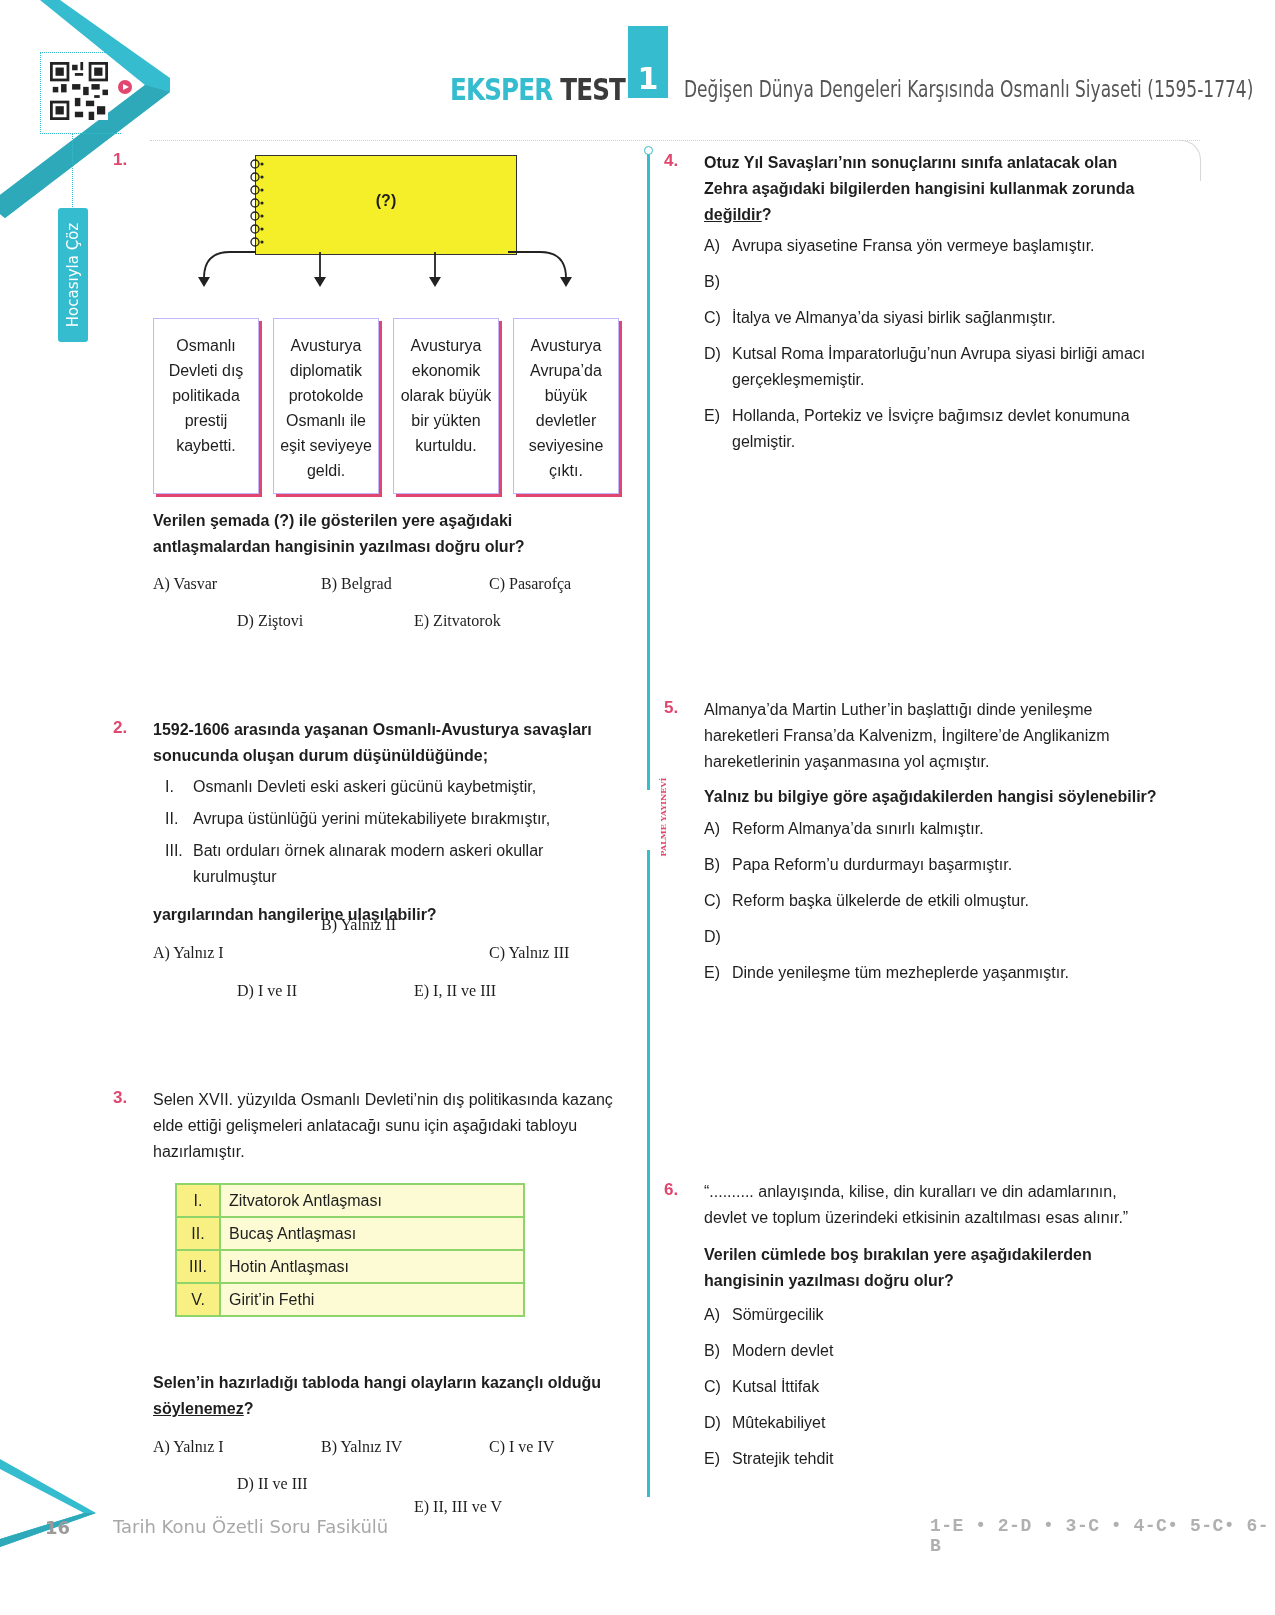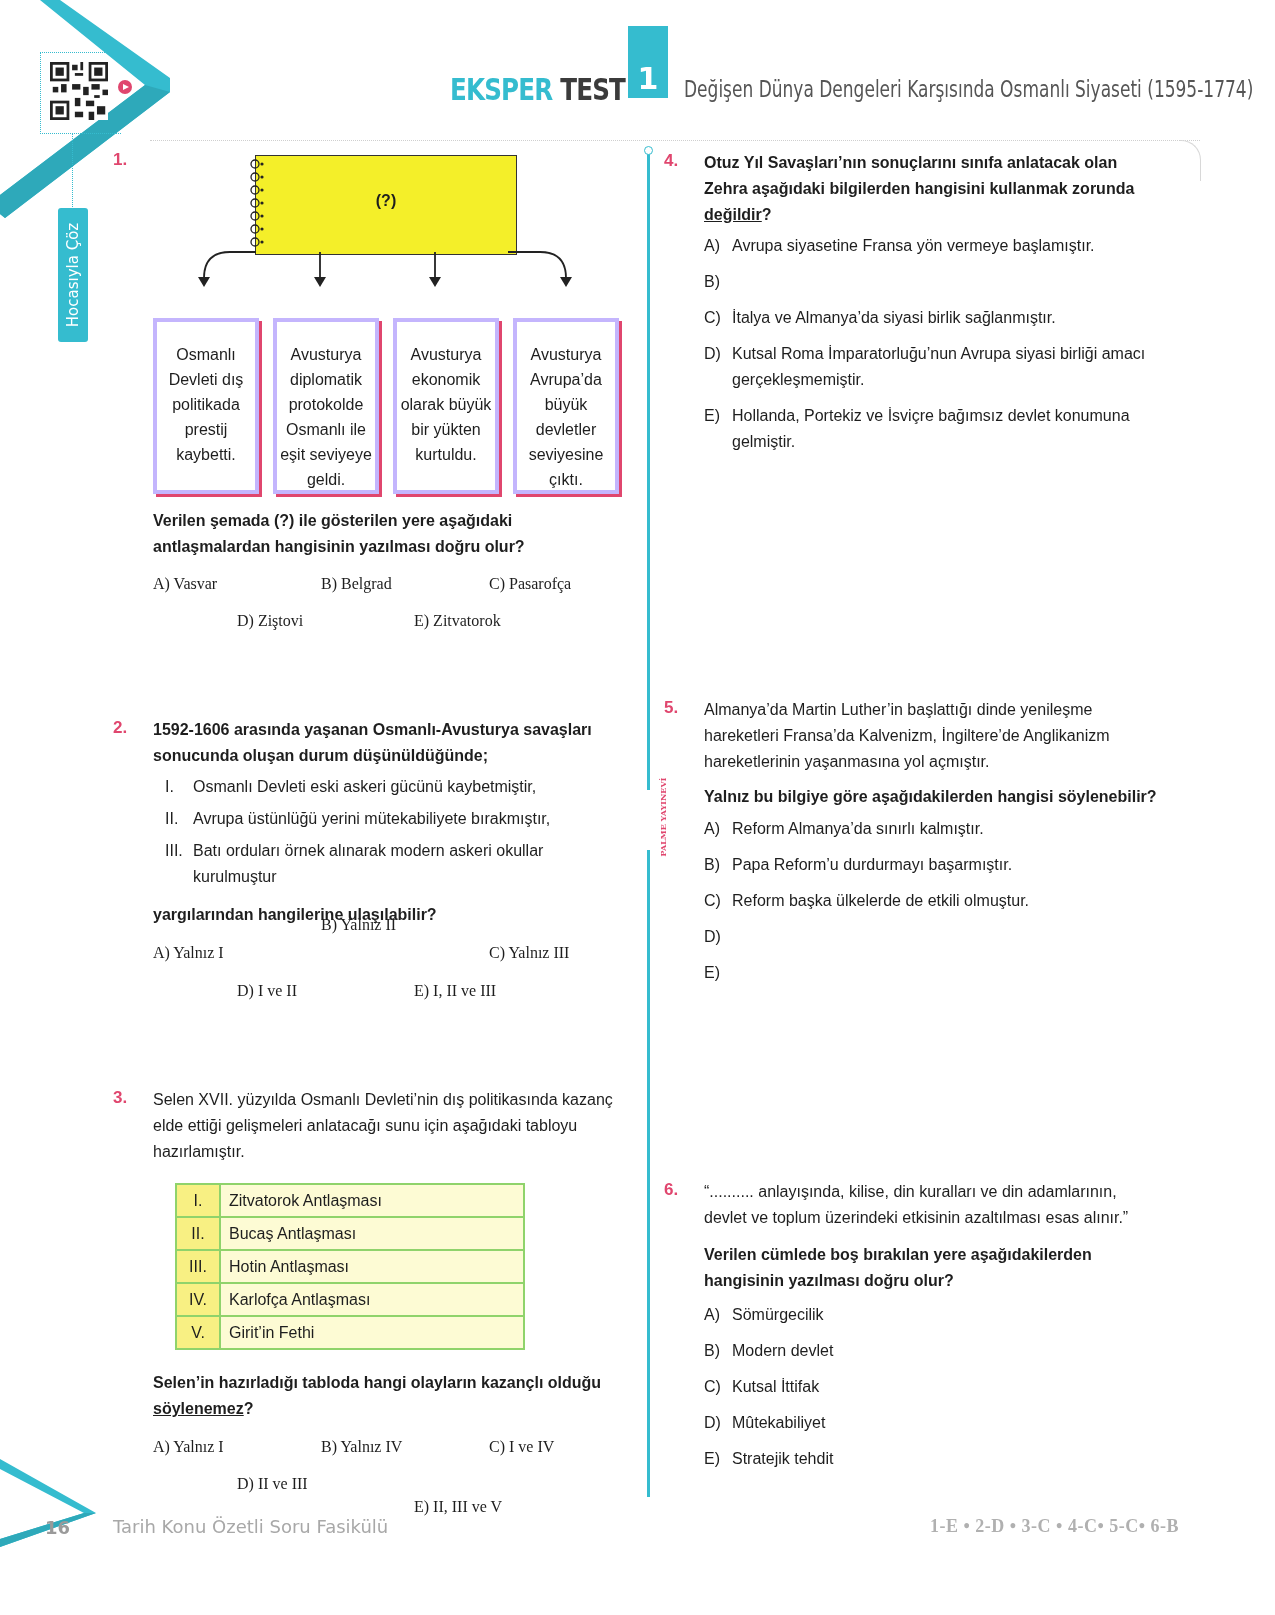--- a/index.html
+++ b/index.html
@@ -41,38 +41,38 @@
   #qr { left:50px; top:62px; width:58px; height:58px; }
   #play { left:118px; top:80px; width:14px; height:14px; background:#e0466e; border-radius:50%; }
   #play::after { content:""; position:absolute; left:5px; top:3.5px; border-left:6px solid #fff;
      border-top:3.5px solid transparent; border-bottom:3.5px solid transparent; }
 
   
   #note { left:255px; top:155px; width:262px; height:100px; background:#f4ef29;
      border:1.5px solid #333; box-sizing:border-box; }
   #note-label { left:255px; top:192px; width:262px; text-align:center; font-weight:bold; font-size:16px; }
   .card { position:absolute; top:318px; width:106px; height:176px; background:#fff;
-     border:4px solid #c4b5fd; box-shadow:3px 3px 0 #e0466e; box-sizing:border-box;
-     text-align:center; font-size:16px; line-height:25px; padding-top:20px; }
+     border:1px solid #c4b5fd; box-shadow:3px 3px 0 #e0466e; box-sizing:border-box;
+     text-align:center; font-size:16px; line-height:25px; padding-top:14px; }
 
   .opt-row { position:absolute; font-size:16px;font-family:Liberation Serif, serif; }
   .opt-list { position:absolute; font-size:16px; }
   .opt-list .o { display:flex; margin-bottom:10px; line-height:26px; }
   .opt-list .o .k { width:28px; flex:none; }
 
   
   #tbl { left:175px; top:1183px; width:350px; border-collapse:collapse; font-size:16px; }
   #tbl td { border:2px solid #8fd36b; height:31px; padding:0; }
   #tbl td.n { width:42px; background:#f8f083; text-align:center; }
   #tbl td.v { background:#fdfbd4; padding-left:8px; }
 
   
   #ftr-num { left:45px; top:1517px; font-size:18px; color:#9a9a9a; font-weight:bold; font-family:"DejaVu Sans", sans-serif; }
   #ftr-title { left:113px; top:1516px; font-size:18px; color:#a8a8a8; font-family:"DejaVu Sans", sans-serif; }
-  #ftr-ans { left:930px; top:1516px; font-size:18px; color:#b0b0b0; font-weight:bold; font-family:Liberation Serif, serif; letter-spacing:0.5px; }
+  #ftr-ans { left:930px; top:1516px; font-size:18px; color:#b0b0b0; font-weight:bold; font-family:Liberation Mono, monospace; letter-spacing:0.5px; }
 </style>
 </head>
 <body>
 
 <svg class="abs" style="left:0;top:0" width="180" height="230">
   <polygon points="40,0 60,0 170,78 170,92 5,218 0,214 0,195 145,85" fill="#35bccf"></polygon>
   <polygon points="145,85 170,92 5,218 0,214 0,195" fill="#2ea9ba"></polygon>
 </svg>
 <svg class="abs" style="left:0;top:1455px" width="110" height="100">
   <polygon points="0,4 96,58 0,92 0,84 84,58 0,14" fill="#35bccf"></polygon>
@@ -209,24 +209,20 @@
       </tr>
   <tr>
         <td class="n">II.</td>
         <td class="v">Bucaş Antlaşması</td>
       </tr>
   <tr>
         <td class="n">III.</td>
         <td class="v">Hotin Antlaşması</td>
       </tr>
   <tr>
-        <td class="n">IV.</td>
-        <td class="v">Karlofça Antlaşması</td>
-      </tr>
-  <tr>
         <td class="n">V.</td>
         <td class="v">Girit’in Fethi</td>
       </tr>
 </tbody>
   </table>
 <div class="abs txt bold" style="left:153px;top:1370px">Selen’in hazırladığı tabloda hangi olayların kazançlı olduğu</div>
 <div class="abs txt bold" style="left:153px;top:1396px"><span class="ul">söylenemez</span><span>?</span></div>
 <div class="opt-row" style="left:153px;top:1438px">A) Yalnız I</div>
 <div class="opt-row" style="left:321px;top:1438px">B) Yalnız IV</div>
 <div class="opt-row" style="left:489px;top:1438px">C) I ve IV</div>
@@ -275,20 +271,21 @@
     </div>
   <div class="o">
       <span class="k">C)</span>
       <span>Reform başka ülkelerde de etkili olmuştur.</span>
     </div>
   <div class="o">
       <span class="k">D)</span>
     </div>
   <div class="o">
       <span class="k">E)</span>
+      <span>Dinde yenileşme tüm mezheplerde yaşanmıştır.</span>
     </div>
 </div>
 
 <div class="abs q-num" style="left:664px;top:1180px">6.</div>
 <div class="abs txt" style="left:704px;top:1179px">“.......... anlayışında, kilise, din kuralları ve din adamlarının,</div>
 <div class="abs txt" style="left:704px;top:1205px">devlet ve toplum üzerindeki etkisinin azaltılması esas alınır.”</div>
 <div class="abs txt bold" style="left:704px;top:1242px">Verilen cümlede boş bırakılan yere aşağıdakilerden</div>
 <div class="abs txt bold" style="left:704px;top:1268px">hangisinin yazılması doğru olur?</div>
 <div class="opt-list" style="left:704px;top:1302px;width:480px">
   <div class="o">

